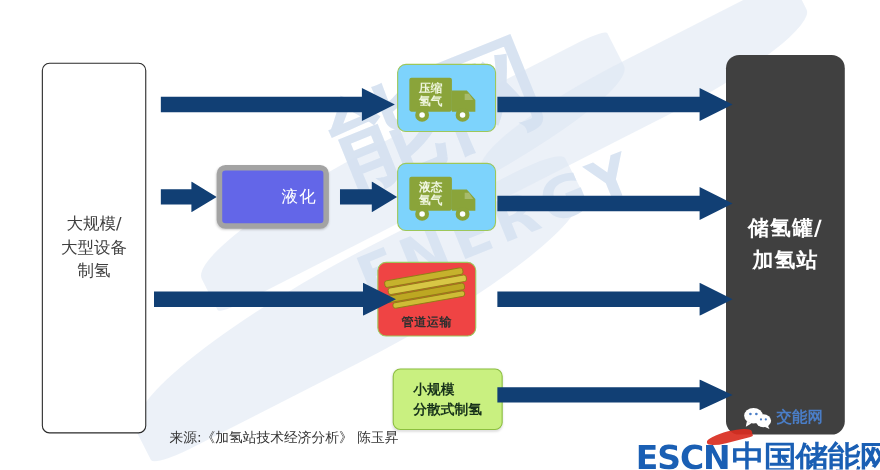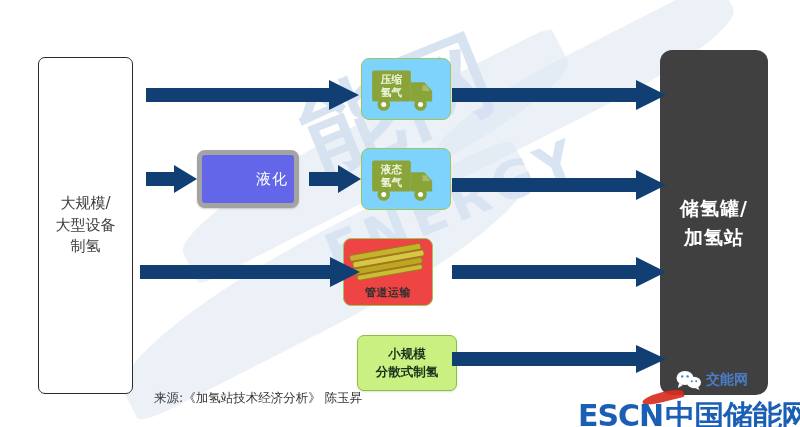--- a/index.html
+++ b/index.html
@@ -126,21 +126,21 @@
     border: 1.4px solid #8cbf3f;
     border-radius: 7px;
     display: flex; align-items: center; justify-content: center;
     box-shadow: 0 1px 2px rgba(0,0,0,.12);
   }
   .box-small .txt {
     color: #17321a;
     font-size: 12.5px;
     font-weight: bold;
     line-height: 1.45;
-    text-align: center;
+    text-align: left;
   }
 
   .box-dest {
     left: 660px; top: 50px; width: 108px; height: 345px;
     background: #404040;
     border-radius: 12px;
     display: flex; align-items: center; justify-content: center;
   }
   .box-dest .txt {
     color: #ffffff;

